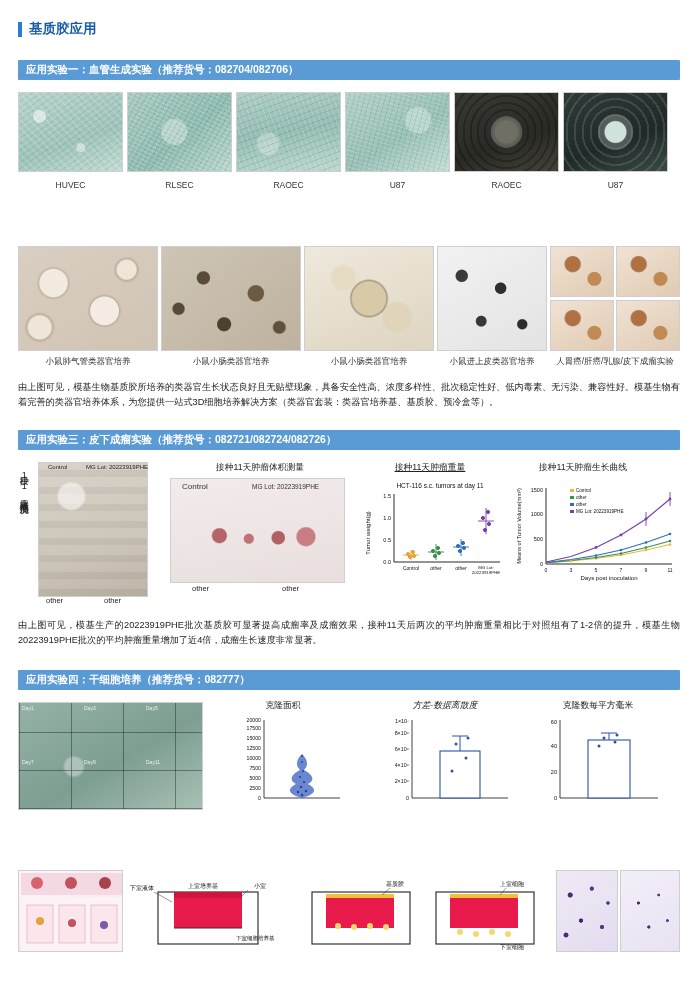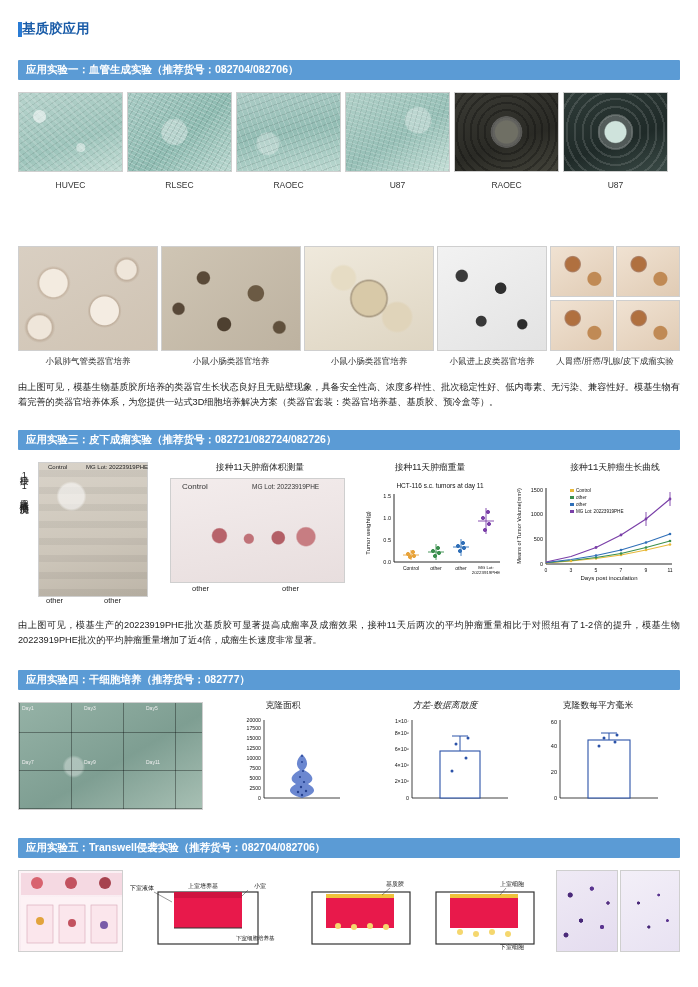--- a/index.html
+++ b/index.html
@@ -9,21 +9,21 @@
     font-family:"Liberation Sans","DejaVu Sans",sans-serif;
     color:#222;
     position:relative;
     overflow:hidden;
   }
   .page{position:relative;width:698px;height:987px;}
 
   
   .page-title{
     position:absolute;left:18px;top:20px;
-    display:flex;align-items:center;
+    display:flex;align-items:center;gap:7px;
     font-size:13.5px;font-weight:bold;color:#1a5ca8;
   }
   .page-title .bar{width:4px;height:15px;background:#2a7bd4;display:inline-block;}
 
   
   .sec-head{
     position:absolute;left:18px;width:662px;height:20px;
     background:#5b9bd5;
     color:#ffffff;font-size:10.5px;font-weight:bold;
     display:flex;align-items:center;
@@ -202,21 +202,21 @@
   <div style="position:absolute;left:46px;top:596px;font-size:7.5px;color:#222;">other</div>
   <div style="position:absolute;left:104px;top:596px;font-size:7.5px;color:#222;">other</div>
 
   <div class="chart-title" style="left:190px;top:462px;width:140px;">接种11天肿瘤体积测量</div>
   <div class="cell tumor-photo" style="position:absolute;left:170px;top:478px;width:175px;height:105px;"></div>
   <div style="position:absolute;left:182px;top:482px;font-size:8px;color:#333;">Control</div>
   <div style="position:absolute;left:252px;top:483px;font-size:6.5px;color:#333;">MG Lot: 20223919PHE</div>
   <div style="position:absolute;left:192px;top:584px;font-size:7.5px;color:#222;">other</div>
   <div style="position:absolute;left:282px;top:584px;font-size:7.5px;color:#222;">other</div>
 
-  <div class="chart-title" style="left:370px;top:462px;width:120px;">接种11天肿瘤重量</div>
+  <div class="chart-title" style="left:370px;top:462px;width:120px;text-decoration:underline;">接种11天肿瘤重量</div>
   <div style="position:absolute;left:358px;top:478px;">
     <svg width="150" height="110" viewBox="0 0 150 110">
       <text x="82" y="10" font-size="6.5" text-anchor="middle" fill="#111" font-family="Liberation Sans">HCT-116 s.c. tumors at day 11</text>
       <line x1="36" y1="16" x2="36" y2="84" stroke="#111" stroke-width="0.9"></line>
       <line x1="36" y1="84" x2="142" y2="84" stroke="#111" stroke-width="0.9"></line>
       <text x="33" y="86" font-size="5.5" text-anchor="end" fill="#111">0.0</text>
       <text x="33" y="64" font-size="5.5" text-anchor="end" fill="#111">0.5</text>
       <text x="33" y="42" font-size="5.5" text-anchor="end" fill="#111">1.0</text>
       <text x="33" y="20" font-size="5.5" text-anchor="end" fill="#111">1.5</text>
       <text x="12" y="55" font-size="6" text-anchor="middle" fill="#111" transform="rotate(-90 12 55)">Tumor weight(g)</text>
@@ -254,21 +254,21 @@
         <line x1="128" y1="30" x2="128" y2="56" stroke-width="0.9"></line>
       </g>
       <text x="53" y="92" font-size="5" text-anchor="middle" fill="#111">Control</text>
       <text x="78" y="92" font-size="5" text-anchor="middle" fill="#111">other</text>
       <text x="103" y="92" font-size="5" text-anchor="middle" fill="#111">other</text>
       <text x="128" y="91" font-size="4.4" text-anchor="middle" fill="#111">MG Lot:</text>
       <text x="128" y="96" font-size="4.4" text-anchor="middle" fill="#111">20223919PHE</text>
     </svg>
   </div>
 
-  <div class="chart-title" style="left:540px;top:462px;width:150px;font-family:Liberation Mono, monospace;">接种11天肿瘤生长曲线</div>
+  <div class="chart-title" style="left:508px;top:462px;width:150px;">接种11天肿瘤生长曲线</div>
   <div style="position:absolute;left:512px;top:478px;">
     <svg width="170" height="118" viewBox="0 0 170 118">
       <line x1="34" y1="10" x2="34" y2="86" stroke="#111" stroke-width="0.9"></line>
       <line x1="34" y1="86" x2="160" y2="86" stroke="#111" stroke-width="0.9"></line>
       <text x="31" y="88" font-size="5.5" text-anchor="end" fill="#111">0</text>
       <text x="31" y="63" font-size="5.5" text-anchor="end" fill="#111">500</text>
       <text x="31" y="38" font-size="5.5" text-anchor="end" fill="#111">1000</text>
       <text x="31" y="14" font-size="5.5" text-anchor="end" fill="#111">1500</text>
       <text x="9" y="48" font-size="5.6" text-anchor="middle" fill="#111" transform="rotate(-90 9 48)">Means of Tumor Volume(mm³)</text>
       <text x="97" y="102" font-size="6" text-anchor="middle" fill="#111">Days post inoculation</text>
@@ -409,21 +409,20 @@
       <line x1="81" y1="19" x2="97" y2="19" stroke="#2b52a8" stroke-width="1"></line>
       <g fill="#2b52a8">
         <circle cx="79" cy="32" r="1.5"></circle>
           <circle cx="95" cy="28" r="1.5"></circle>
         <circle cx="84" cy="24" r="1.5"></circle>
           <circle cx="97" cy="21" r="1.5"></circle>
       </g>
     </svg>
   </div>
 
-  <div class="sec-head" style="top:838px;">应用实验五：Transwell侵袭实验（推荐货号：082704/082706）</div>
 
   <div class="cell transwell-left" style="position:absolute;left:18px;top:870px;width:105px;height:82px;">
     <svg width="105" height="82" viewBox="0 0 105 82">
       <rect x="2" y="2" width="101" height="22" fill="#f5d9e2"></rect>
       <rect x="2" y="26" width="101" height="54" fill="#fdf2f5"></rect>
       <circle cx="18" cy="12" r="6" fill="#d8636f"></circle>
       <circle cx="52" cy="12" r="6" fill="#c2525f"></circle>
       <circle cx="86" cy="12" r="6" fill="#a7424e"></circle>
       <rect x="8" y="34" width="26" height="38" fill="#fbe6ec" stroke="#d8a6b6" stroke-width="0.6"></rect>
       <rect x="40" y="34" width="26" height="38" fill="#fbe6ec" stroke="#d8a6b6" stroke-width="0.6"></rect>

